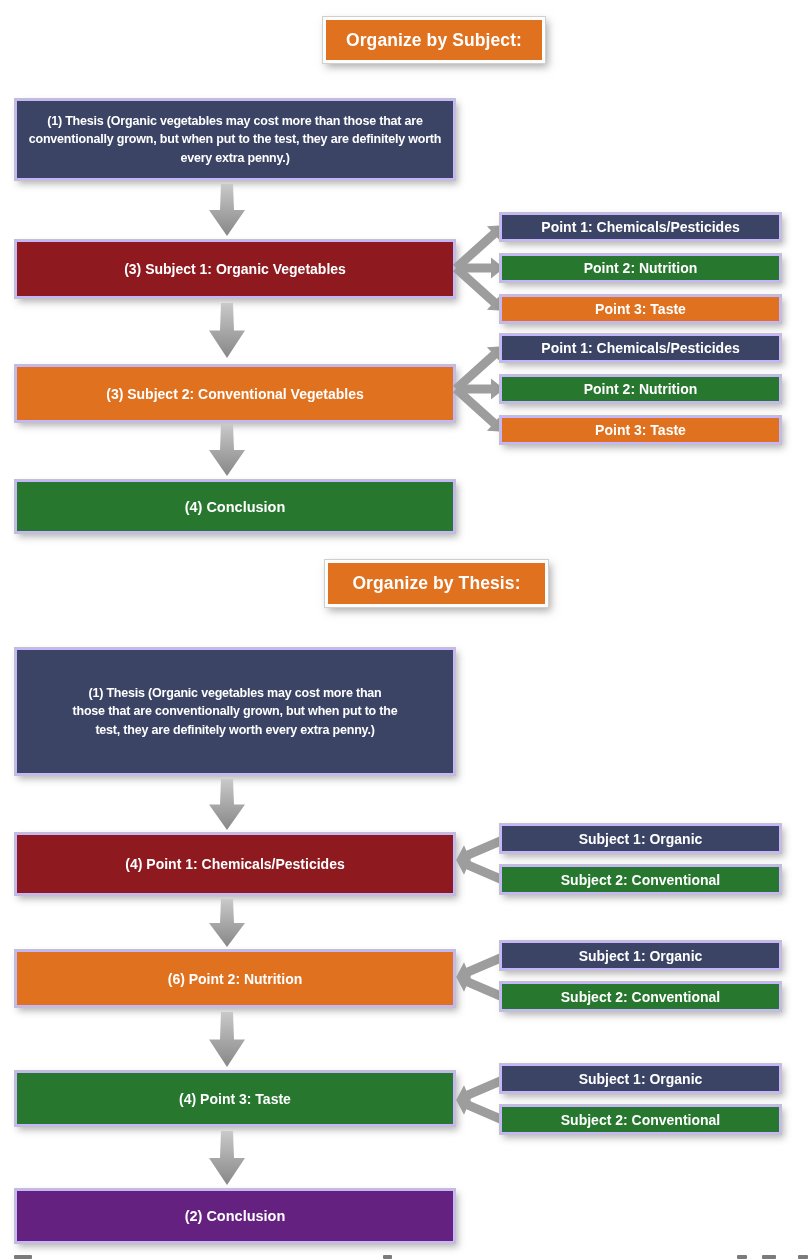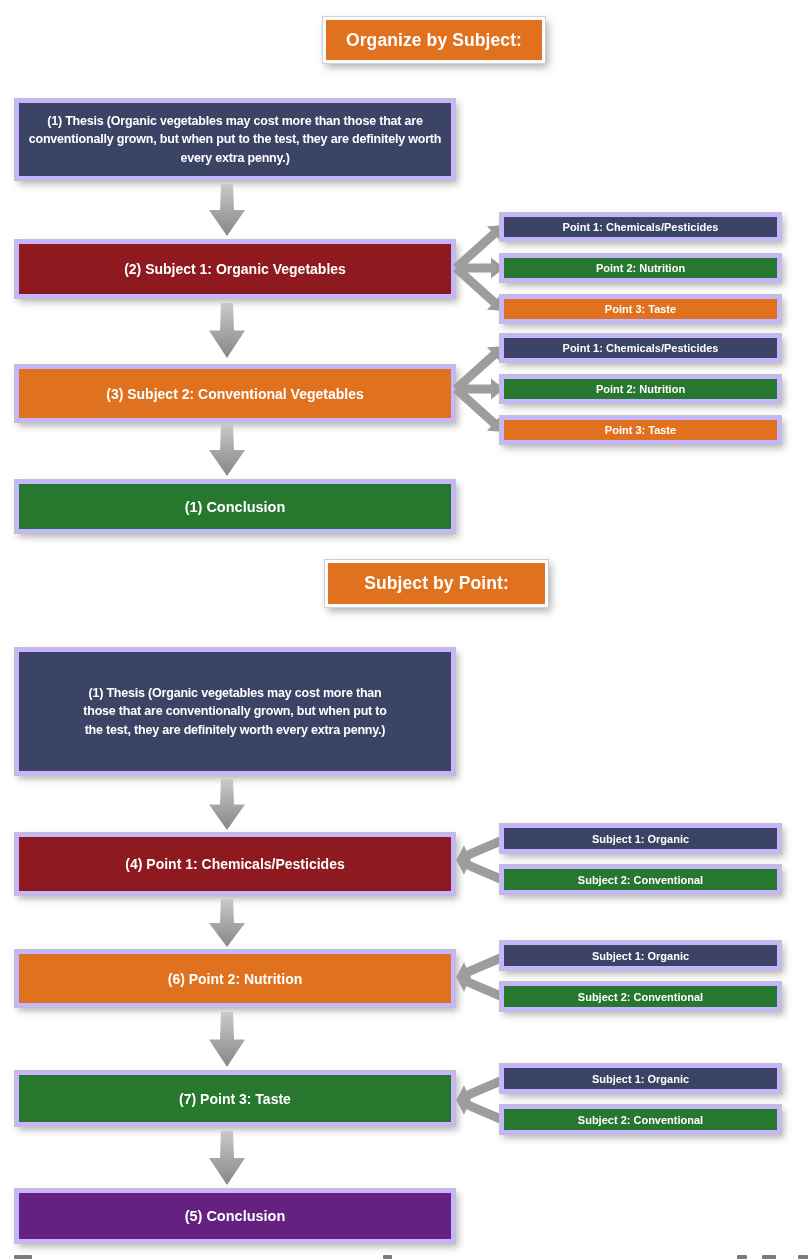--- a/index.html
+++ b/index.html
@@ -2,35 +2,35 @@
 <html style="--navy: #3b4465; --red: #8e1a20; --orange: #e0711f; --green: #27772f; --purple: #65217f; --arrow_gray: #9d9d9d;"><head>
 <meta charset="utf-8">
 <style>
   html,body{margin:0;padding:0;background:#ffffff;}
   .canvas{
     position:relative;width:810px;height:1260px;background:#ffffff;overflow:hidden;
     font-family:"Liberation Sans","DejaVu Sans",sans-serif;
   }
   .box{
     position:absolute;box-sizing:border-box;
-    border:4px solid #c4b5fd;
+    border:2px solid #c4b5fd;
     box-shadow:0 0 0 1px #c2c2c2, 3px 4px 7px rgba(90,90,90,.45);
     display:flex;align-items:center;justify-content:center;
     color:#ffffff;font-weight:bold;text-align:center;
   }
   .titlebox{
     position:absolute;box-sizing:border-box;
     border:3px solid #fdfdfd;
     box-shadow:0 0 0 1px #cfcfcf, 3px 4px 8px rgba(90,90,90,.5);
     display:flex;align-items:center;justify-content:center;
     background:var(--orange);color:#ffffff;font-weight:bold;
     font-size:17.5px;letter-spacing:.1px;
   }
   .main{left:15px;width:440px;font-size:14px;}
-  .side{left:500px;width:281px;height:28px;font-size:11px;}
+  .side{left:500px;width:281px;height:28px;font-size:14px;}
   .thesis{left:15px;width:440px;font-size:12.5px;line-height:1.45;letter-spacing:-.2px;}
   .c-navy{background:var(--navy);}
   .c-red{background:var(--red);}
   .c-orange{background:var(--orange);}
   .c-green{background:var(--green);}
   .c-purple{background:var(--purple);}
   svg.arr{position:absolute;overflow:visible;}
   .flat{fill:var(--arrow_gray);}
   .frag{position:absolute;height:4px;background:#4f4f4f;opacity:.75;border-radius:1px;}
 </style>
@@ -51,21 +51,21 @@
   <section>
 
     <div class="titlebox" style="left:323px;top:17px;width:222px;height:46px">Organize by Subject:</div>
 
     <div class="box c-navy thesis" style="top:99px;height:81px;padding:0 8px">(1) Thesis (Organic vegetables may cost more than those that are conventionally grown, but when put to the test, they are definitely worth every extra penny.)</div>
 
     <svg class="arr" style="left:205px;top:184px;width:44px;height:52px" viewBox="0 0 44 52" preserveAspectRatio="none">
       <polygon points="16,0 28,0 29,26 40,26 22,52 4,26 15,26" fill="url(#agrad)"></polygon>
     </svg>
 
-    <div class="box c-red main" style="top:240px;height:58px">(2) Subject 1: Organic Vegetables</div>
+    <div class="box c-red main" style="top:240px;height:58px">(3) Subject 1: Organic Vegetables</div>
     <svg class="arr" style="left:450px;top:206px;width:58px;height:124px" viewBox="0 0 58 124">
       <g transform="translate(6,62) rotate(-41.9)">
         <polygon class="flat" points="0,-4.5 51,-4.5 51,-10.5 64,0 51,10.5 51,4.5 0,4.5"></polygon>
         </g>
       <g transform="translate(6,62)">
         <polygon class="flat" points="0,-4.5 35,-4.5 35,-10.5 48,0 35,10.5 35,4.5 0,4.5"></polygon>
         </g>
       <g transform="translate(6,62) rotate(41.9)">
         <polygon class="flat" points="0,-4.5 51,-4.5 51,-10.5 64,0 51,10.5 51,4.5 0,4.5"></polygon>
         </g>
@@ -91,26 +91,26 @@
         </g>
     </svg>
     <div class="box side c-navy" style="top:334px">Point 1: Chemicals/Pesticides</div>
     <div class="box side c-green" style="top:375px">Point 2: Nutrition</div>
     <div class="box side c-orange" style="top:416px">Point 3: Taste</div>
 
     <svg class="arr" style="left:205px;top:424px;width:44px;height:52px" viewBox="0 0 44 52" preserveAspectRatio="none">
       <polygon points="16,0 28,0 29,26 40,26 22,52 4,26 15,26" fill="url(#agrad)"></polygon>
     </svg>
 
-    <div class="box c-green main" style="top:480px;height:53px;font-size:14.5px">(1) Conclusion</div>
+    <div class="box c-green main" style="top:480px;height:53px;font-size:14.5px">(4) Conclusion</div>
   </section>
 
   <section>
 
-    <div class="titlebox" style="left:325px;top:560px;width:223px;height:47px">Subject by Point:</div>
+    <div class="titlebox" style="left:325px;top:560px;width:223px;height:47px">Organize by Thesis:</div>
 
     <div class="box c-navy thesis" style="top:648px;height:127px;padding:0 54px">(1) Thesis (Organic vegetables may cost more than those that are conventionally grown, but when put to the test, they are definitely worth every extra penny.)</div>
 
     <svg class="arr" style="left:205px;top:779px;width:44px;height:51px" viewBox="0 0 44 52" preserveAspectRatio="none">
       <polygon points="16,0 28,0 29,26 40,26 22,52 4,26 15,26" fill="url(#agrad)"></polygon>
     </svg>
 
     <div class="box c-red main" style="top:833px;height:62px">(4) Point 1: Chemicals/Pesticides</div>
     <svg class="arr" style="left:450px;top:818px;width:58px;height:84px" viewBox="0 0 58 84">
       <g transform="translate(54,21.5) rotate(156.9)">
@@ -136,37 +136,37 @@
         <polygon class="flat" points="0,-4.5 39,-4.5 39,-10.5 52,0 39,10.5 39,4.5 0,4.5"></polygon>
         </g>
     </svg>
     <div class="box side c-navy" style="top:941px;height:29px">Subject 1: Organic</div>
     <div class="box side c-green" style="top:982px;height:29px">Subject 2: Conventional</div>
 
     <svg class="arr" style="left:205px;top:1012px;width:44px;height:55px" viewBox="0 0 44 52" preserveAspectRatio="none">
       <polygon points="16,0 28,0 29,26 40,26 22,52 4,26 15,26" fill="url(#agrad)"></polygon>
     </svg>
 
-    <div class="box c-green main" style="top:1071px;height:55px">(7) Point 3: Taste</div>
+    <div class="box c-green main" style="top:1071px;height:55px">(4) Point 3: Taste</div>
     <svg class="arr" style="left:450px;top:1058px;width:58px;height:84px" viewBox="0 0 58 84">
       <g transform="translate(54,21.5) rotate(156.9)">
         <polygon class="flat" points="0,-4.5 39,-4.5 39,-10.5 52,0 39,10.5 39,4.5 0,4.5"></polygon>
         </g>
       <g transform="translate(54,62.5) rotate(-156.9)">
         <polygon class="flat" points="0,-4.5 39,-4.5 39,-10.5 52,0 39,10.5 39,4.5 0,4.5"></polygon>
         </g>
     </svg>
     <div class="box side c-navy" style="top:1064px;height:29px">Subject 1: Organic</div>
     <div class="box side c-green" style="top:1105px;height:29px">Subject 2: Conventional</div>
 
     <svg class="arr" style="left:205px;top:1131px;width:44px;height:54px" viewBox="0 0 44 52" preserveAspectRatio="none">
       <polygon points="16,0 28,0 29,26 40,26 22,52 4,26 15,26" fill="url(#agrad)"></polygon>
     </svg>
 
-    <div class="box c-purple main" style="top:1189px;height:54px;font-size:14.5px">(5) Conclusion</div>
+    <div class="box c-purple main" style="top:1189px;height:54px;font-size:14.5px">(2) Conclusion</div>
   </section>
 
   <div class="frag" style="left:14px;top:1255px;width:18px"></div>
   <div class="frag" style="left:383px;top:1255px;width:9px"></div>
   <div class="frag" style="left:737px;top:1255px;width:10px"></div>
   <div class="frag" style="left:762px;top:1255px;width:14px"></div>
   <div class="frag" style="left:798px;top:1255px;width:10px"></div>
 </div>
 
 </body></html>

